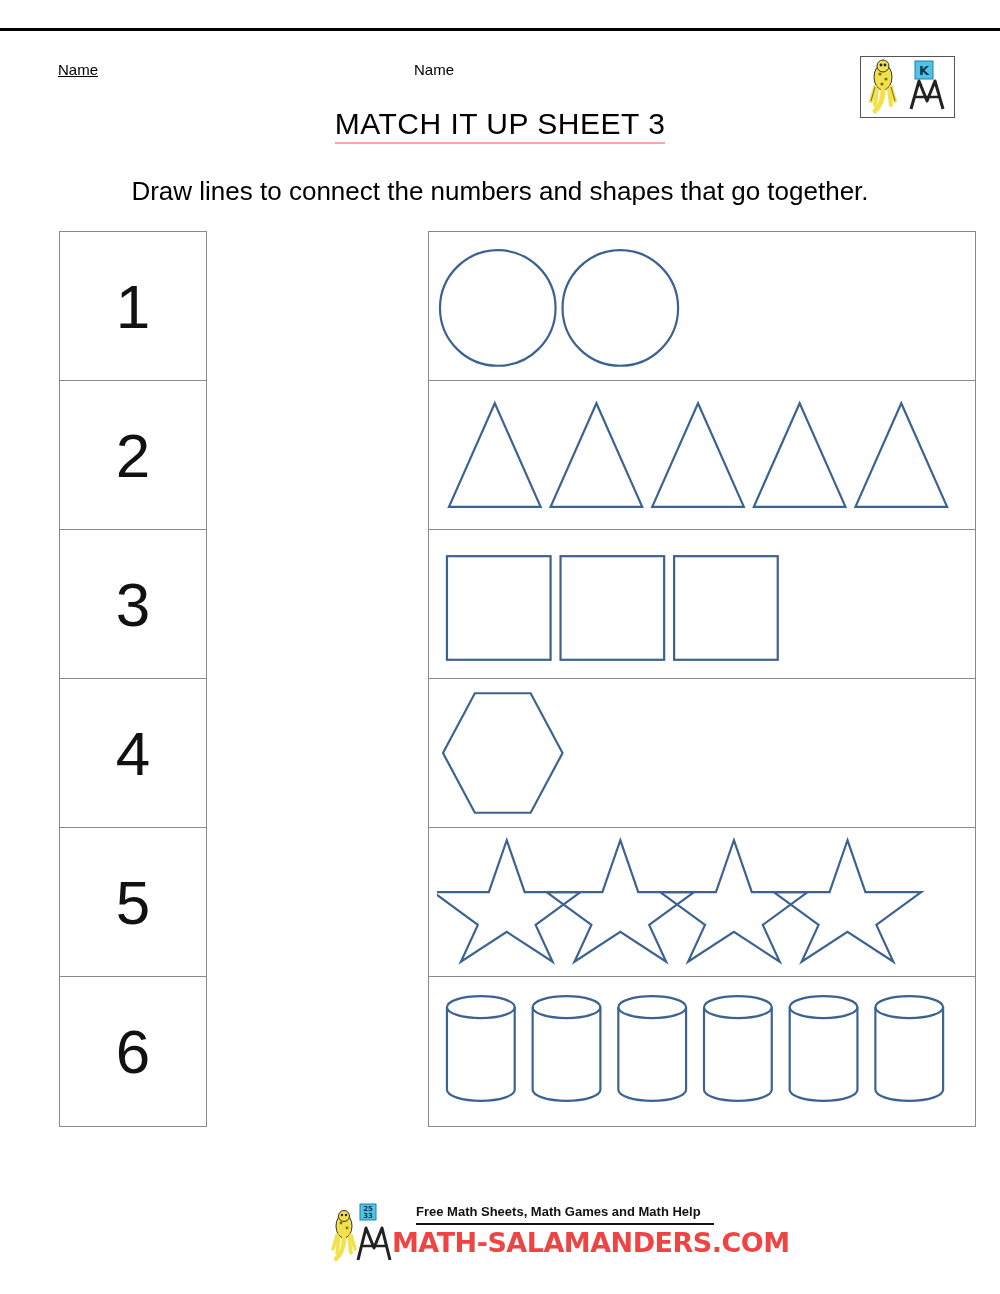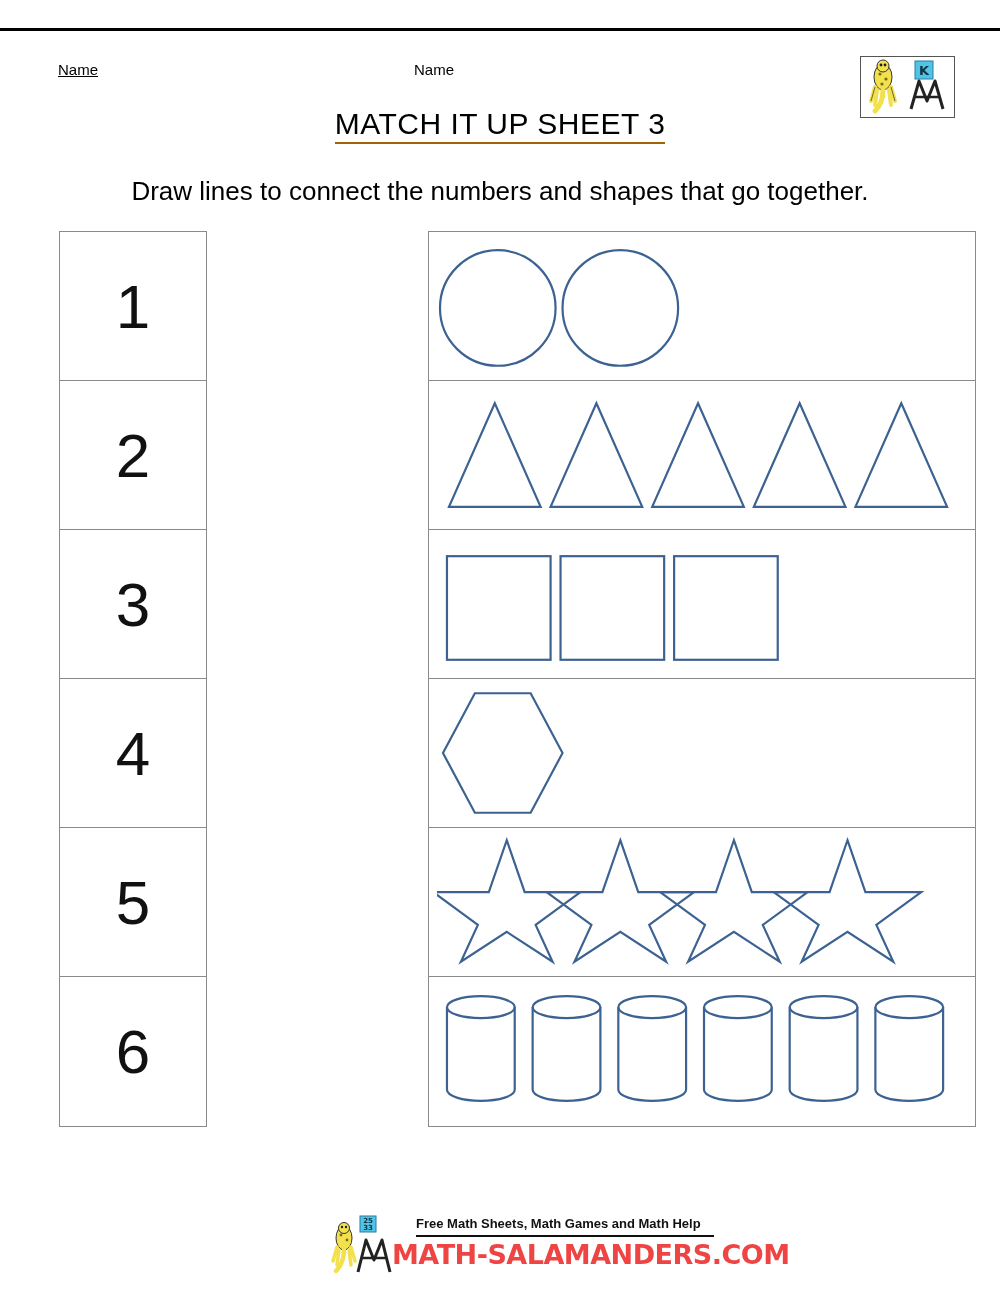--- a/index.html
+++ b/index.html
@@ -56,21 +56,21 @@
   .page-title {
     position: absolute;
     top: 107px;
     left: 0;
     width: 1000px;
     text-align: center;
     font-size: 30px;
     letter-spacing: 0.5px;
   }
   .page-title span {
-    border-bottom: 2px solid #a16207;
+    border-bottom: 2px solid #fca5a5;
     padding-bottom: 2px;
   }
 
   .instructions {
     position: absolute;
     top: 176px;
     left: 0;
     width: 1000px;
     text-align: center;
     font-size: 26px;
@@ -131,21 +131,20 @@
     left: 0;
     width: 1000px;
     height: 80px;
   }
   .footer-inner {
     position: absolute;
     left: 328px;
     top: 0;
     width: 390px;
     height: 78px;
-    margin-top: 12px;
   }
   .footer-tagline {
     position: absolute;
     left: 88px;
     top: 8px;
     font-size: 13px;
     font-weight: bold;
     color: #111;
     white-space: nowrap;
   }

